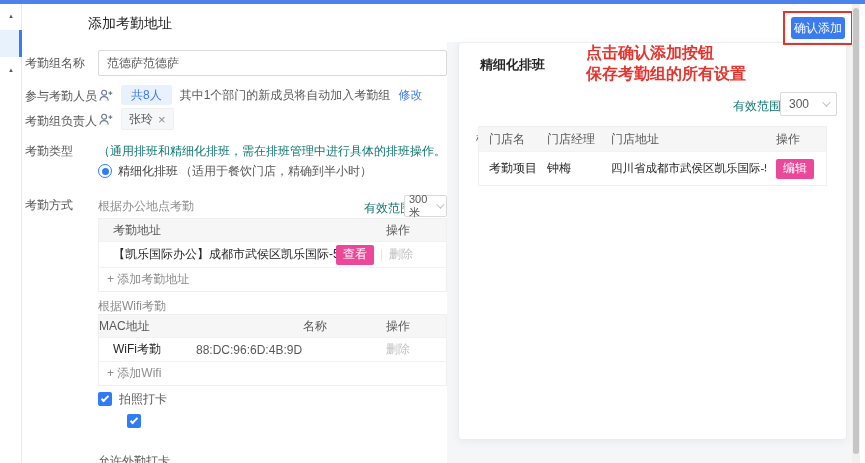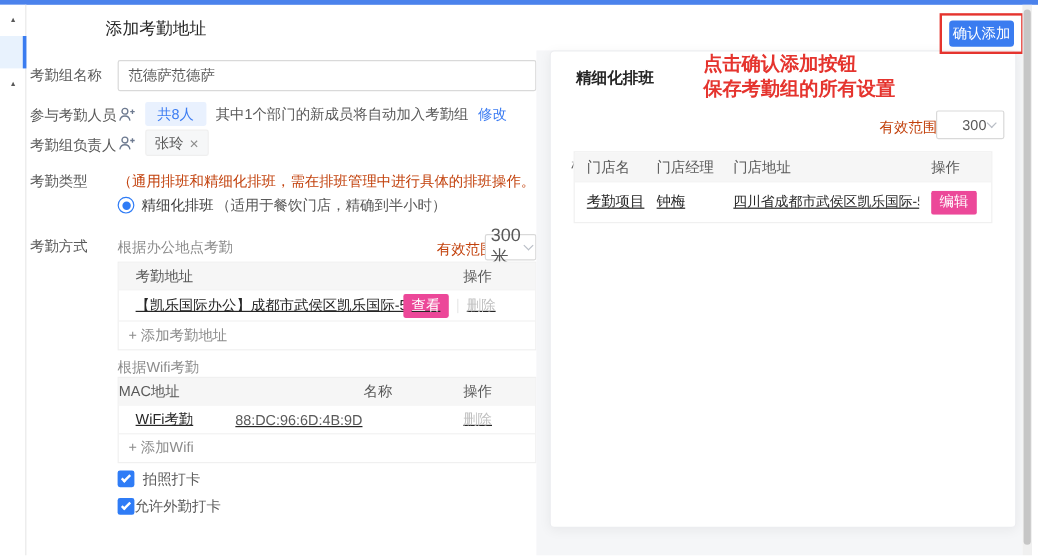--- a/index.html
+++ b/index.html
@@ -9,45 +9,45 @@
   
   .topbar { left:0; top:0; width:865px; height:4px; background:#4b82ec; }
   
   .sidebar { left:0; top:4px; width:22px; height:459px; background:#fff; border-right:1px solid #e9e9e9; }
   .caret { position:absolute; left:0; width:22px; text-align:center; font-size:7px; color:#595959; cursor:pointer; }
   .side-active { position:absolute; left:0; top:26px; width:22px; height:27px; background:#e8f2fd; }
   .side-accent { position:absolute; right:0; top:0; width:3px; height:27px; background:#3a7cf0; }
   
   .page-title { left:88px; top:15px; font-size:14px; color:#262626; }
   .flabel { font-size:12px; color:#595959; }
-  .hint { font-size:12px; color:#c2410c; }
+  .hint { font-size:12px; color:#0f766e; }
   .link { font-size:12px; color:#3c7cf2; cursor:pointer; }
   
   .text-input { left:98px; top:50px; width:349px; height:26px; border:1px solid #d9d9d9; border-radius:2px;
     display:flex; align-items:center; padding:0 8px; font-size:12px; color:#595959; background:#fff; }
   
   .hrow { display:flex; align-items:center; gap:8px; white-space:nowrap; }
   .pill { height:20px; display:inline-flex; align-items:center; padding:0 10px; background:#e9f1fe;
     color:#3c7cf2; font-size:12px; border-radius:2px; cursor:pointer; }
   .tag { height:22px; display:inline-flex; align-items:center; gap:5px; padding:0 7px; background:#f6f7f8;
     border:1px solid #efefef; border-radius:2px; font-size:12px; color:#595959; }
   .tag .x { color:#8c8c8c; cursor:pointer; font-size:13px; line-height:1; }
   
   .radio { width:14px; height:14px; border:1px solid #2f7cf6; border-radius:50%; display:inline-flex;
     align-items:center; justify-content:center; background:#fff; flex:none; cursor:pointer; }
   .radio .dot { width:7px; height:7px; border-radius:50%; background:#2f7cf6; }
   
   .select { border:1px solid #d9d9d9; border-radius:2px; background:#fff; display:flex; align-items:center;
-    justify-content:flex-end; padding:0 6px; font-size:12px; color:#595959; cursor:pointer; }
+    justify-content:space-between; padding:0 6px; font-size:12px; color:#595959; cursor:pointer; }
   .chev { width:6px; height:6px; border-right:1.3px solid #b9bec6; border-bottom:1.3px solid #b9bec6;
     transform:rotate(45deg) translateY(-2px); flex:none; }
   
   .tbl { border:1px solid #f0f0f0; background:#fff; font-size:12px; }
   .thead { display:flex; align-items:center; background:#f6f6f6; color:#595959; }
-  .trow { display:flex; align-items:center; border-top:1px solid #f2f2f2; color:#262626;text-decoration:underline; }
+  .trow { display:flex; align-items:center; border-top:1px solid #f2f2f2; color:#262626; }
   .tfoot { display:flex; align-items:center; border-top:1px solid #f2f2f2; color:#8c8c8c; cursor:pointer; }
   .cell { overflow:hidden; white-space:nowrap; }
   .btn-sm { height:20px; padding:0 7px; background:#ec4899; color:#fff; font-size:12px; border:none;
     border-radius:2px; display:inline-flex; align-items:center; cursor:pointer; }
   .txt-del { color:#c0c0c0; font-size:12px; cursor:pointer; }
   .vsep { width:1px; height:12px; background:#e8e8e8; margin:0 7px; }
   
   .cb { width:14px; height:14px; background:#2f7cf6; border-radius:2px; display:inline-flex;
     align-items:center; justify-content:center; cursor:pointer; flex:none; }
   .cb .ck { width:8px; height:4px; border-left:2px solid #fff; border-bottom:2px solid #fff;
@@ -122,21 +122,21 @@
     <span class="radio">
         <span class="dot"></span>
       </span>
     <span class="flabel" style="color:#404040;">精细化排班</span>
     <span class="flabel" style="margin-left:-4px;">（适用于餐饮门店，精确到半小时）</span>
   </div>
 
   <div class="abs hint" style="left:98px; top:198px; color:#8c8c8c;">根据办公地点考勤</div>
   <div class="abs hint" style="left:364px; top:200px;">有效范围</div>
   <div class="abs select" style="left:404px; top:195px; width:43px; height:22px; padding:0 4px;">
-    <span style="font-size:15px;">300米</span>
+    <span style="font-size:11px;">300米</span>
     <span class="chev"></span>
   </div>
 
   <div class="abs tbl" style="left:98px; top:218px; width:349px;">
     <div class="thead" style="height:22px;">
       <div class="cell" style="flex:1; padding-left:14px;">考勤地址</div>
       <div class="cell" style="width:72px; padding-left:12px;">操作</div>
     </div>
     <div class="trow" style="height:26px;">
       <div class="cell" style="flex:1; padding-left:14px;">【凯乐国际办公】成都市武侯区凯乐国际-5幢</div>
@@ -165,21 +165,21 @@
     </div>
     <div class="tfoot" style="height:24px; padding-left:8px;">+ 添加Wifi</div>
   </div>
 
   <div class="abs hrow" style="left:98px; top:391px; height:16px; gap:7px;">
     <span class="cb">
         <span class="ck"></span>
       </span>
     <span class="flabel">拍照打卡</span>
   </div>
-  <div class="abs hrow" style="left:98px; top:414px; height:16px; gap:0;">
+  <div class="abs hrow" style="left:98px; top:414px; height:16px; gap:25px;flex-direction:column;">
     <span class="cb">
         <span class="ck"></span>
       </span>
     <span class="flabel">允许外勤打卡</span>
   </div>
 
   <div class="abs gray-zone"></div>
   <div class="abs card"></div>
   <div class="abs card-title">精细化排班</div>
   <div class="abs flabel" style="left:476px; top:94px;margin-top:36px;">根据门店地址考勤</div>

